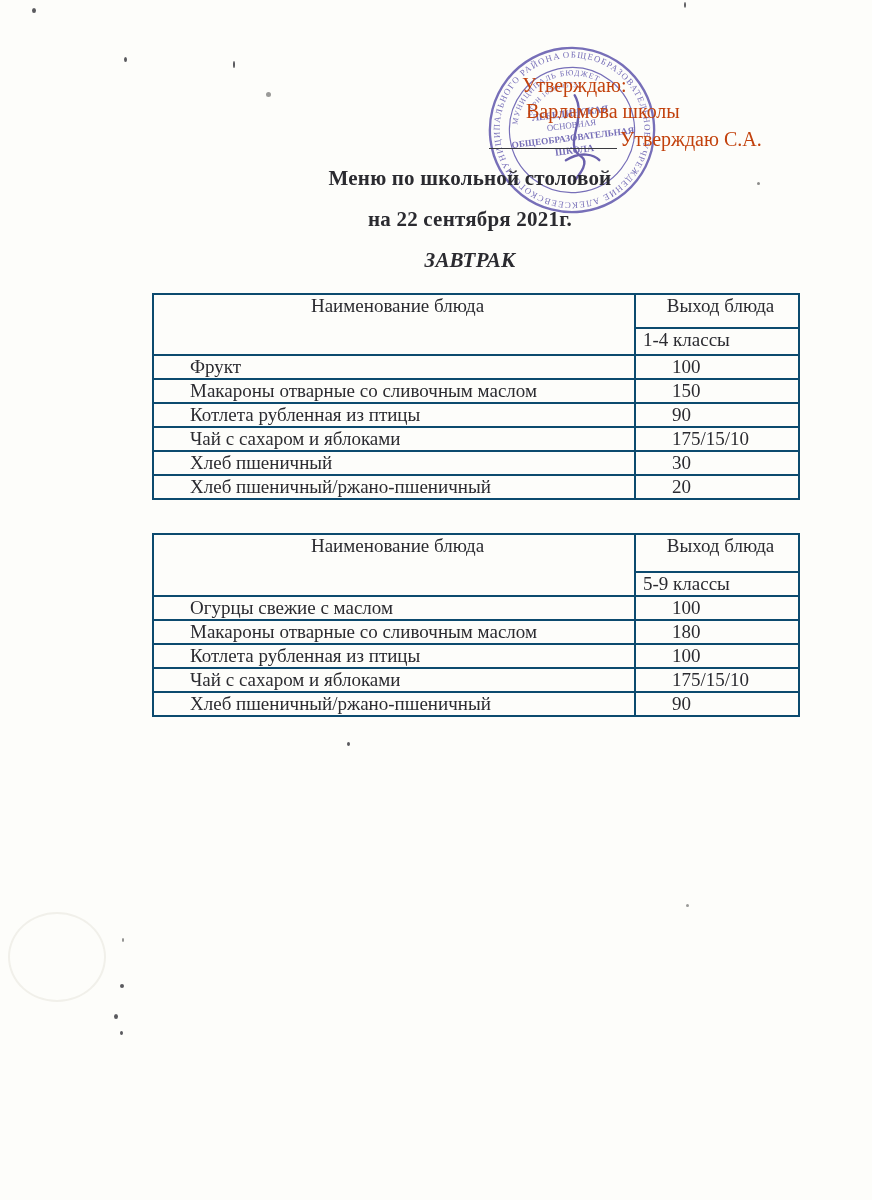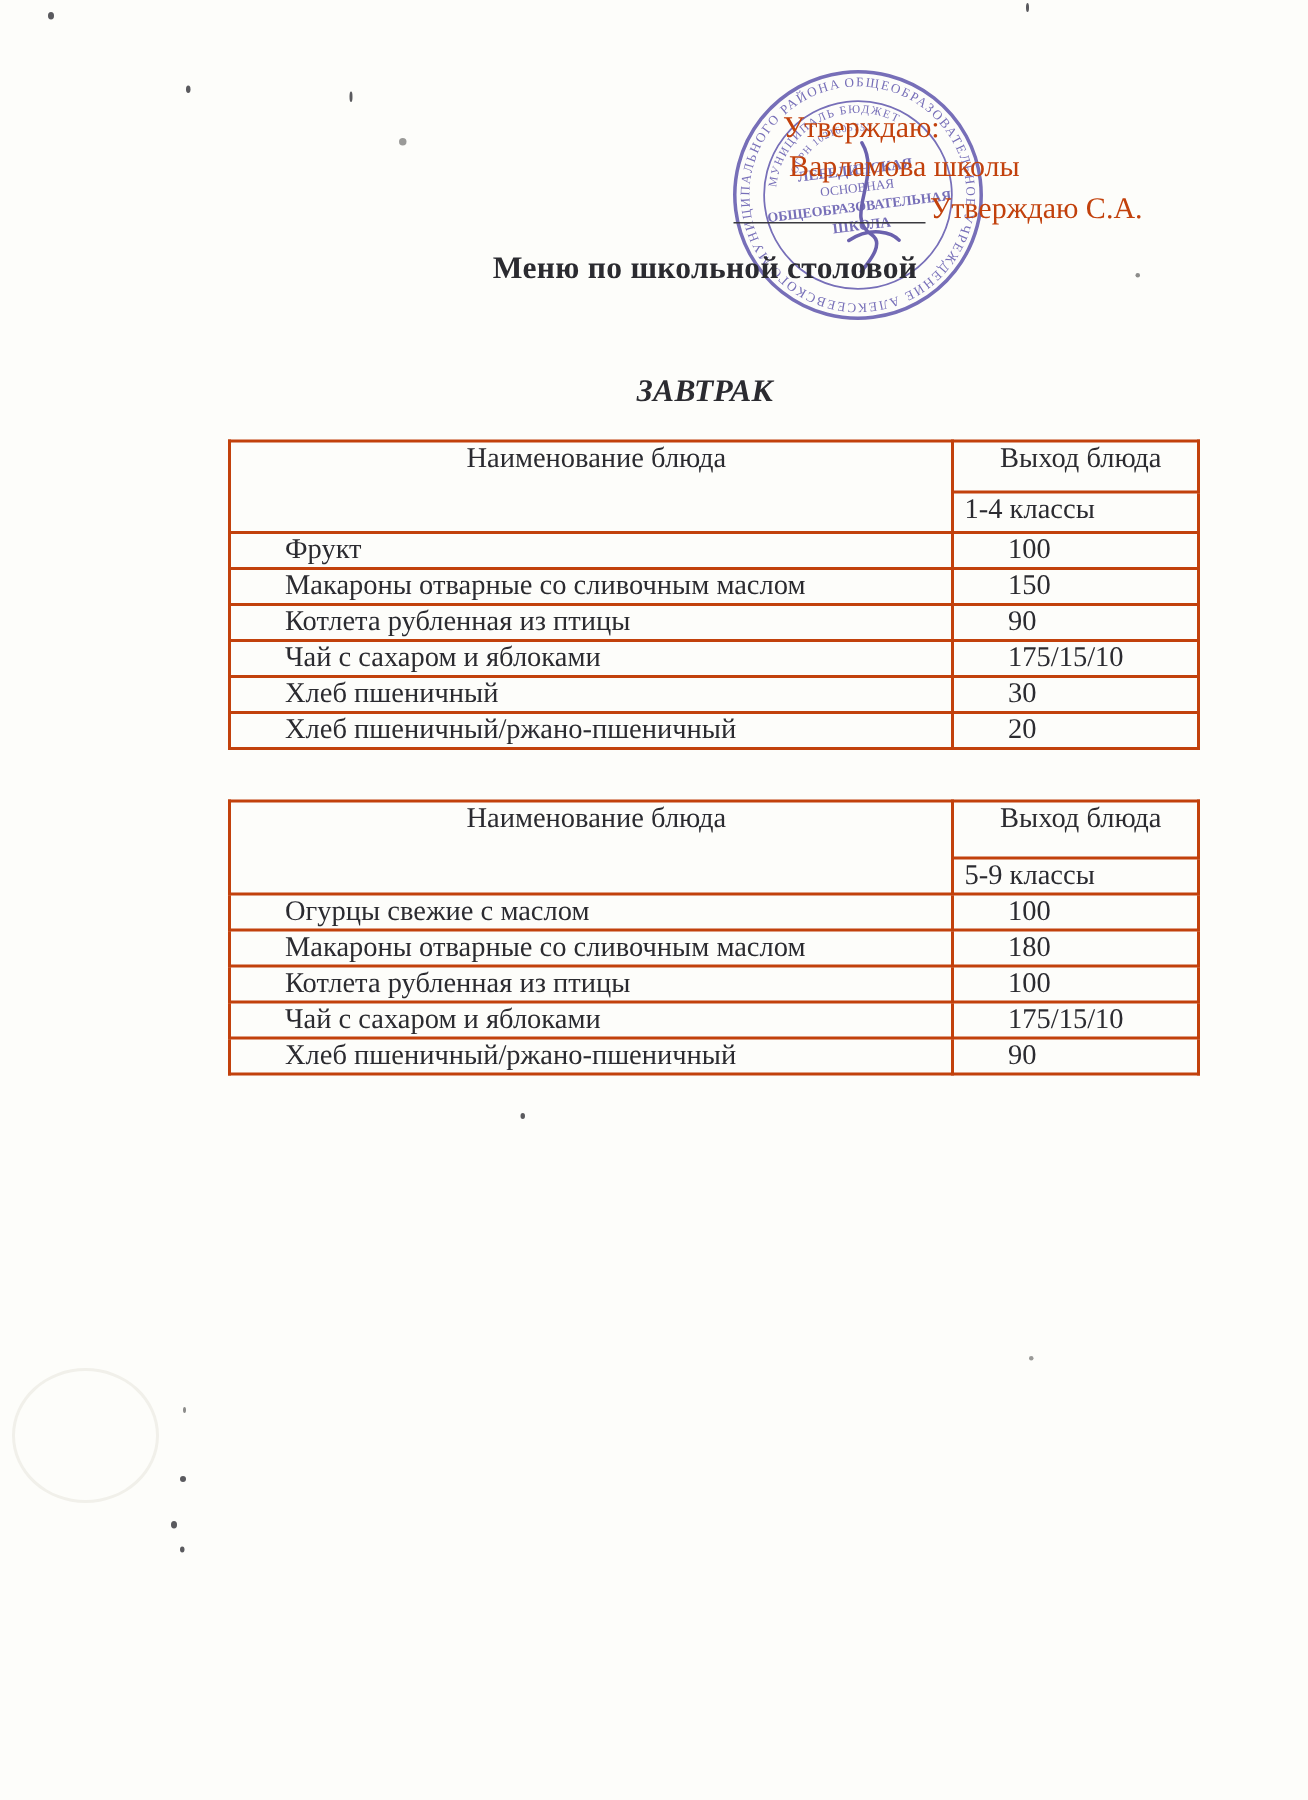--- a/index.html
+++ b/index.html
@@ -24,21 +24,21 @@
   
   .center-col{position:absolute;left:150px;width:616px;text-align:center;}
   .doc-title{font-weight:bold;font-size:21px;color:#2b2b30;letter-spacing:.2px;margin-left:24px;}
   
   table.menu{
     position:absolute;left:152px;width:646px;
     border-collapse:collapse;table-layout:fixed;
     font-size:19px;color:#2b2b30;
   }
   table.menu td{
-    border:2px solid #c2410c;
+    border:2px solid #0c4a6e;
     padding:0 0 0 7px;
     overflow:hidden;white-space:nowrap;
     vertical-align:top;line-height:1.15;
   }
   td.name-hdr{text-align:center;padding:4px 86px 0 7px;vertical-align:top;}
   td.out-hdr{text-align:center;padding-top:4px;}
   td.grp-cell{font-weight:normal;}
   tr.hdr-row-1 td{height:32px;}
   tr.grp-row-1 td{height:25px;}
   tr.hdr-row-2 td{height:36px;}
@@ -77,20 +77,23 @@
     <path d="M 97,55 C 108,80 78,104 96,118 C 104,125 92,136 86,142 M 80,120 C 96,112 110,118 114,124" fill="none" stroke="#4b3f9d" stroke-width="2.4" stroke-linecap="round"></path>
   </svg>
 
   <div class="approval-line" style="left:522px;top:74px;">Утверждаю:</div>
   <div class="approval-line" style="left:526px;top:100px;">Варламова школы</div>
   <div class="sig-underline" style="left:489px;top:148px;"></div>
   <div class="approval-line" style="left:620px;top:128px;">Утверждаю С.А.</div>
 
   <div class="center-col" style="top:166px;">
     <span class="doc-title">Меню по школьной столовой</span>
+  </div>
+  <div class="center-col" style="top:207px;">
+    <span class="doc-title">на 22 сентября 2021г.</span>
   </div>
   <div class="center-col" style="top:248px;font-style:italic;">
     <span class="doc-title">ЗАВТРАК</span>
   </div>
 
   <table class="menu" style="top:293px;">
     <colgroup>
         <col style="width:482px">
         <col style="width:164px">
       </colgroup>

